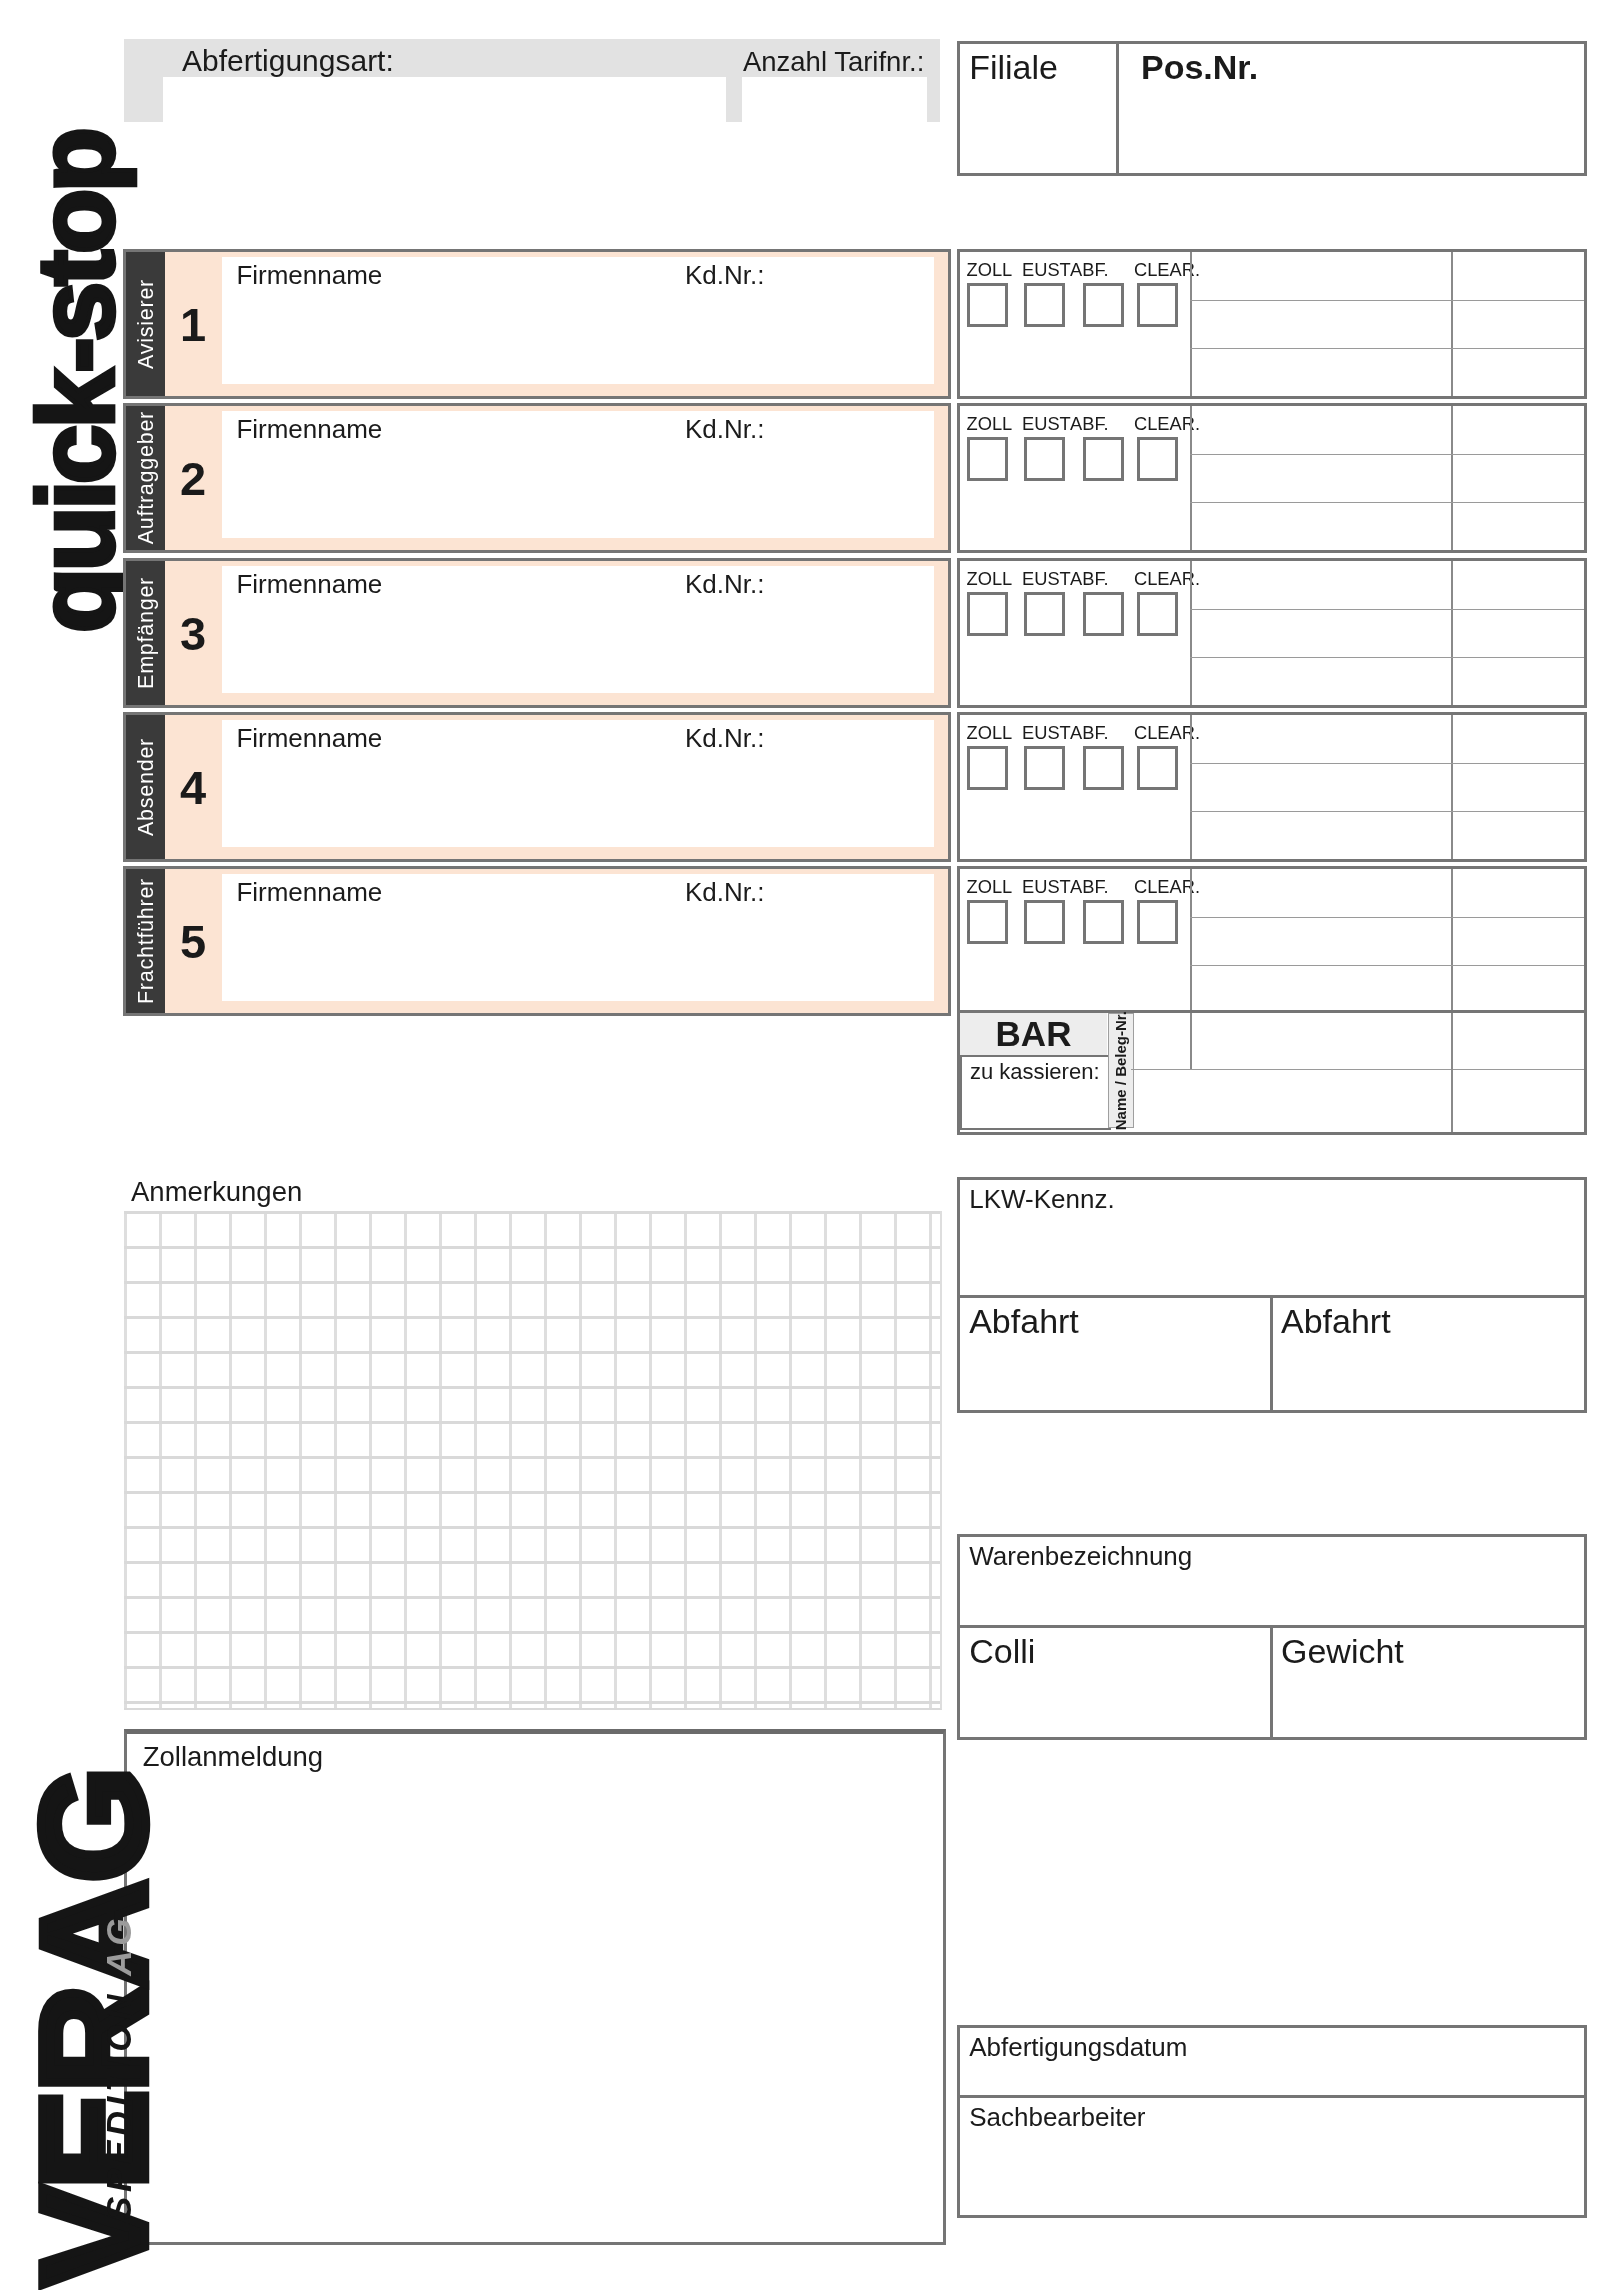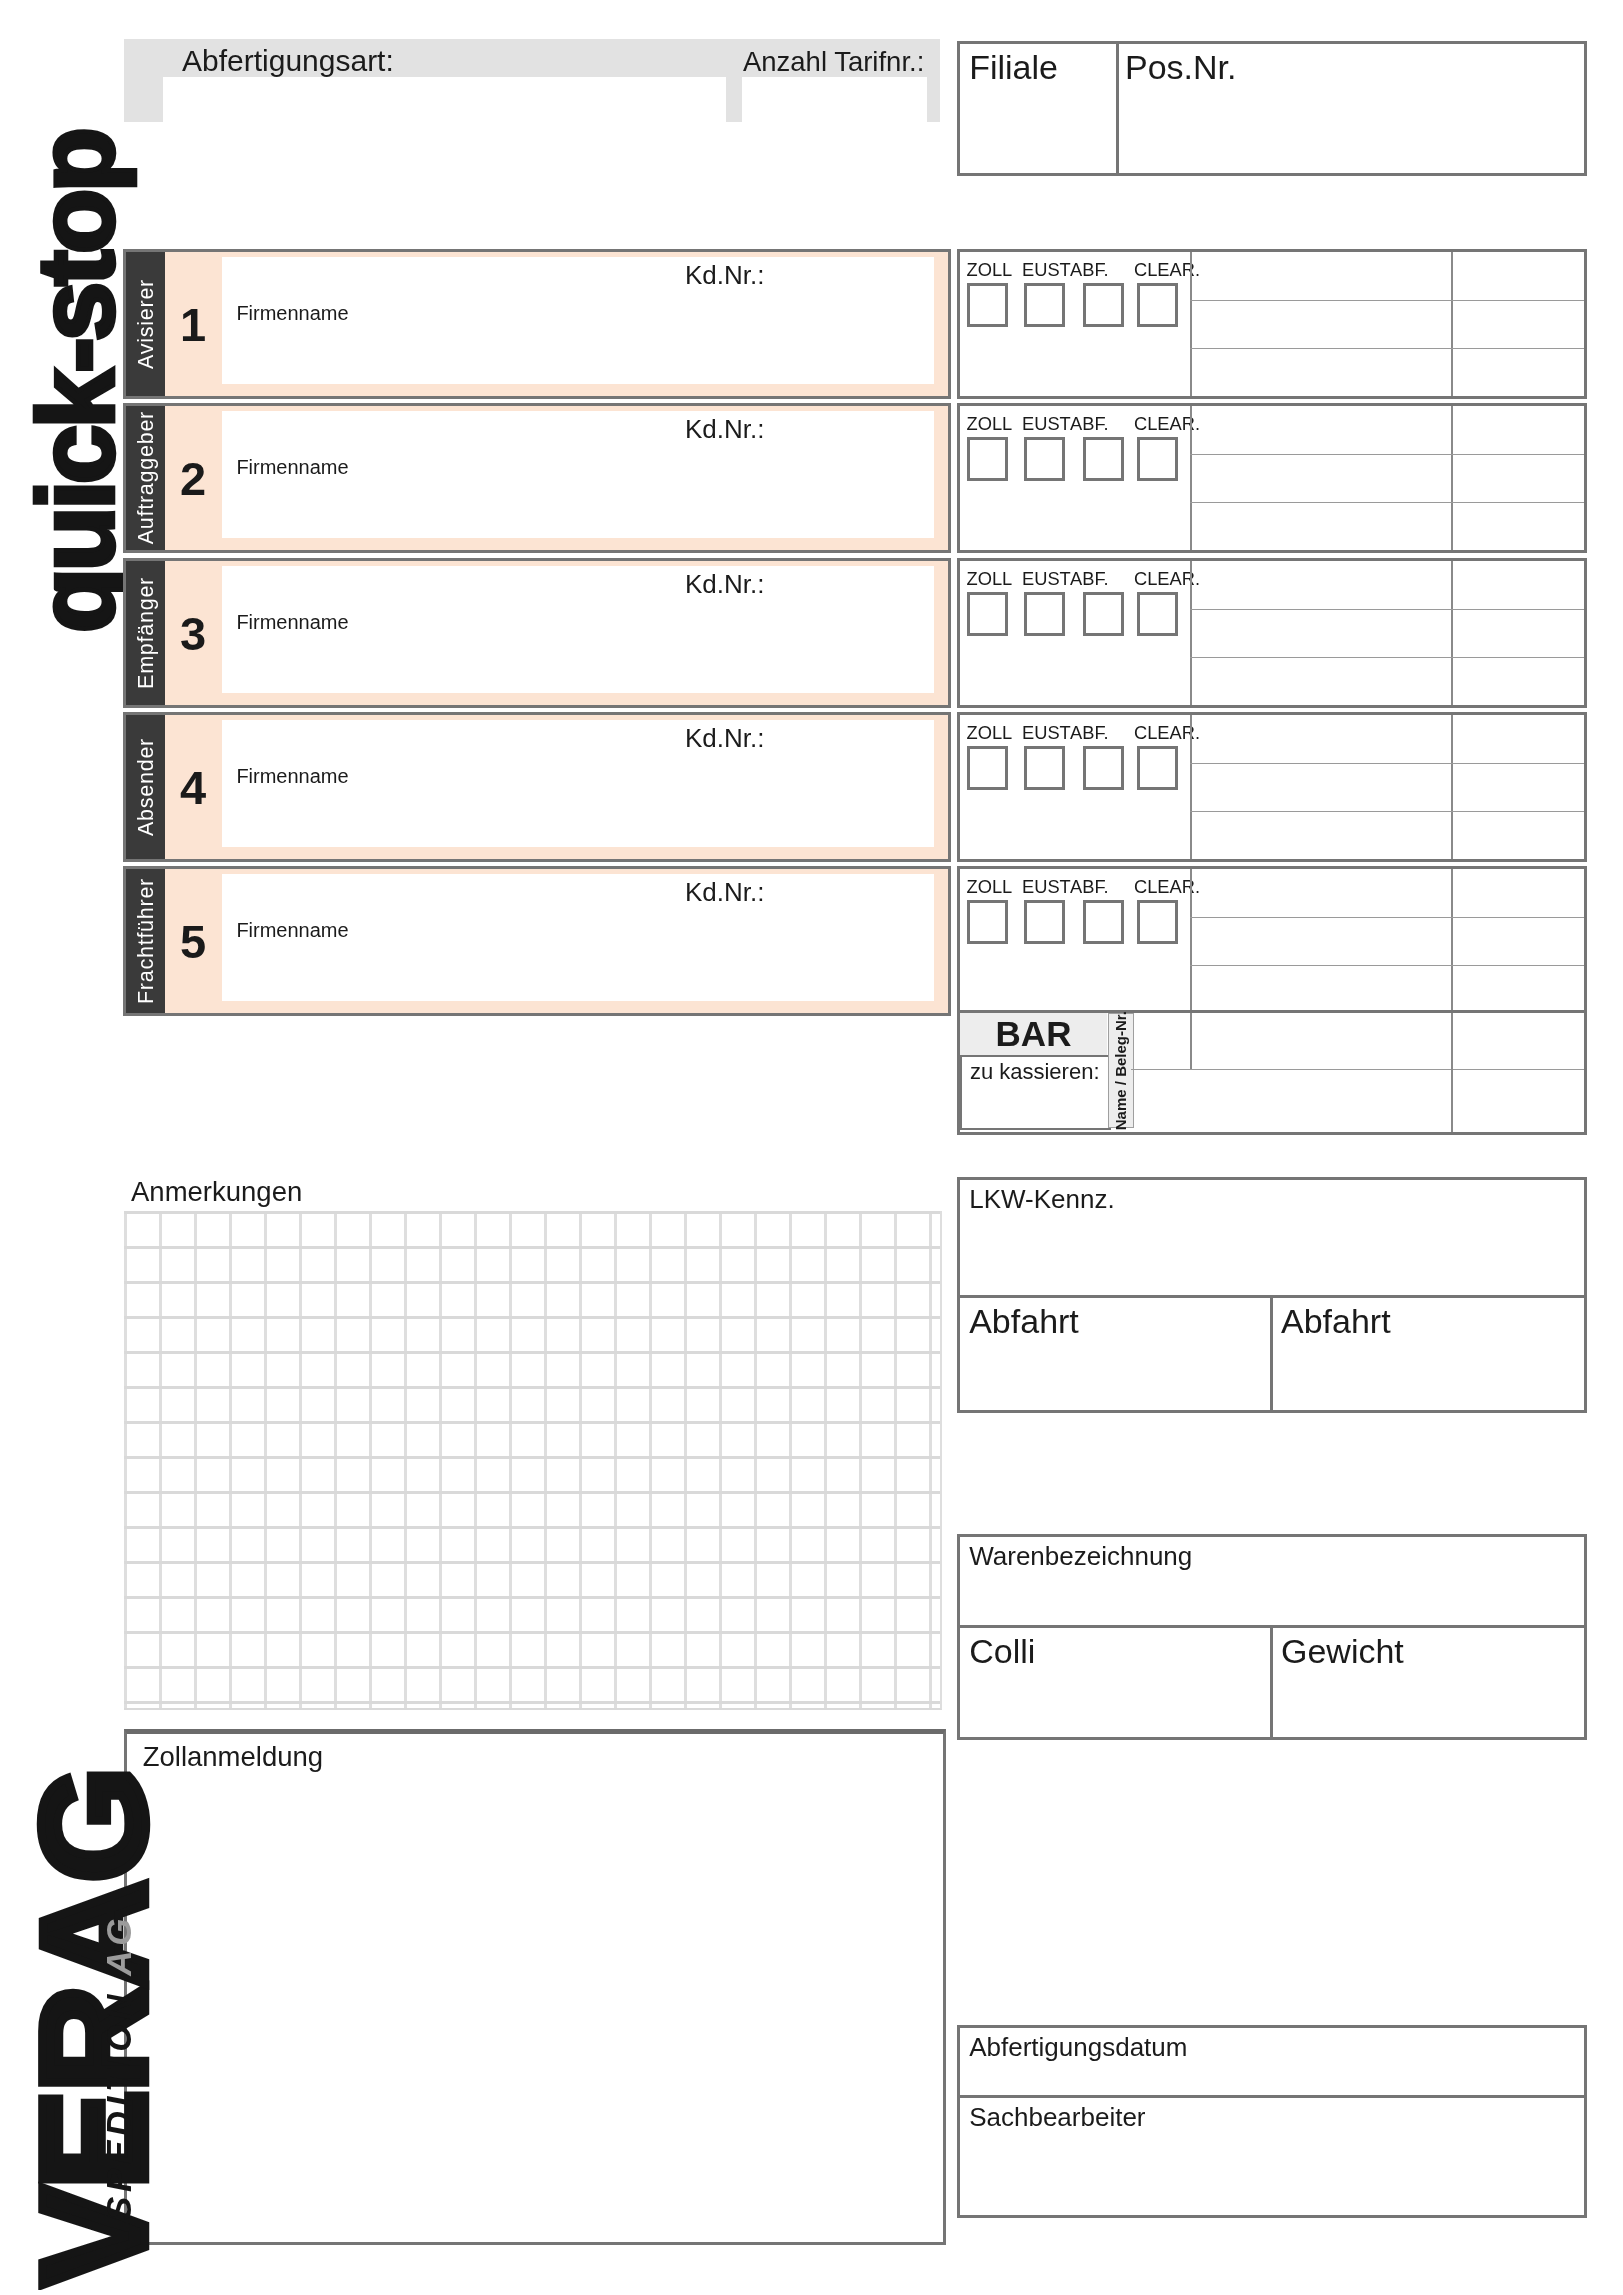--- a/index.html
+++ b/index.html
@@ -39,21 +39,21 @@
   
   .row{position:absolute;left:123px;width:1457px;height:144px;}
   .row-left{position:absolute;left:0;top:0;width:822px;height:144px;
       border:3.3px solid #757575;background:#fce4d3;}
   .role-strip{position:absolute;left:0;top:0;bottom:0;width:39px;background:#3a3a3a;
       display:flex;align-items:center;justify-content:center;}
   .role-strip .vtext{color:#fff;font-size:21.6px;letter-spacing:0.7px;}
   .row-num{position:absolute;left:39px;top:0;bottom:0;width:56px;display:flex;
       align-items:center;justify-content:center;font-size:47px;font-weight:bold;color:#1a1a1a;}
   .row-white{position:absolute;left:96px;top:5.2px;width:712px;height:127px;background:#fff;}
-  .firmenname-lbl{left:14.4px;top:3.9px;font-size:20px;margin-top:41px;}
+  .firmenname-lbl{left:14.4px;top:3.9px;font-size:26px;}
   .kdnr-lbl{left:463px;top:3.9px;font-size:26px;}
   .row-right{position:absolute;left:834px;top:0;width:624px;height:144px;
       border:3.3px solid #757575;background:#fff;}
   .vline-leistung{position:absolute;left:230px;top:0;bottom:0;width:2px;background:#8a8a8a;}
   .vline-betrag{position:absolute;left:491px;top:0;bottom:0;width:2px;background:#8a8a8a;}
   .hline-a{position:absolute;left:230px;right:0;top:48px;height:1.3px;background:#9a9a9a;}
   .hline-b{position:absolute;left:230px;right:0;top:96px;height:1.3px;background:#9a9a9a;}
   .cb-lbl{position:absolute;top:6.5px;font-size:18.3px;letter-spacing:0px;}
   .cb-box{position:absolute;top:31px;width:35px;height:38px;border:3.3px solid #757575;background:#fff;}
   .cbx0{left:6.5px;} .cbx1{left:64px;} .cbx2{left:123px;} .cbx3{left:177px;}
@@ -99,21 +99,21 @@
   <div class="abs" id="top-header">
     <div class="lbl" id="abfertigungsart-label">Abfertigungsart:</div>
     <div class="abs" id="abfertigungsart-input"></div>
     <div class="lbl" id="anzahl-label">Anzahl Tarifnr.:</div>
     <div class="abs" id="anzahl-input"></div>
   </div>
 
   <div class="abs framed" id="filiale-box">
     <div class="abs" id="filiale-divider"></div>
     <div class="lbl" style="left:9.2px;top:5.2px;">Filiale</div>
-    <div class="lbl" style="left:165px;top:5.2px;">Pos.Nr.</div>
+    <div class="lbl" style="left:181px;top:5.2px;font-weight:bold;">Pos.Nr.</div>
   </div>
 
 
   <div id="rows-container">
   <div class="row" style="top: 249px;">
     <div class="row-left">
       <div class="role-strip">
         <div class="vtext">Avisierer</div>
       </div>
       <div class="row-num">1</div>

